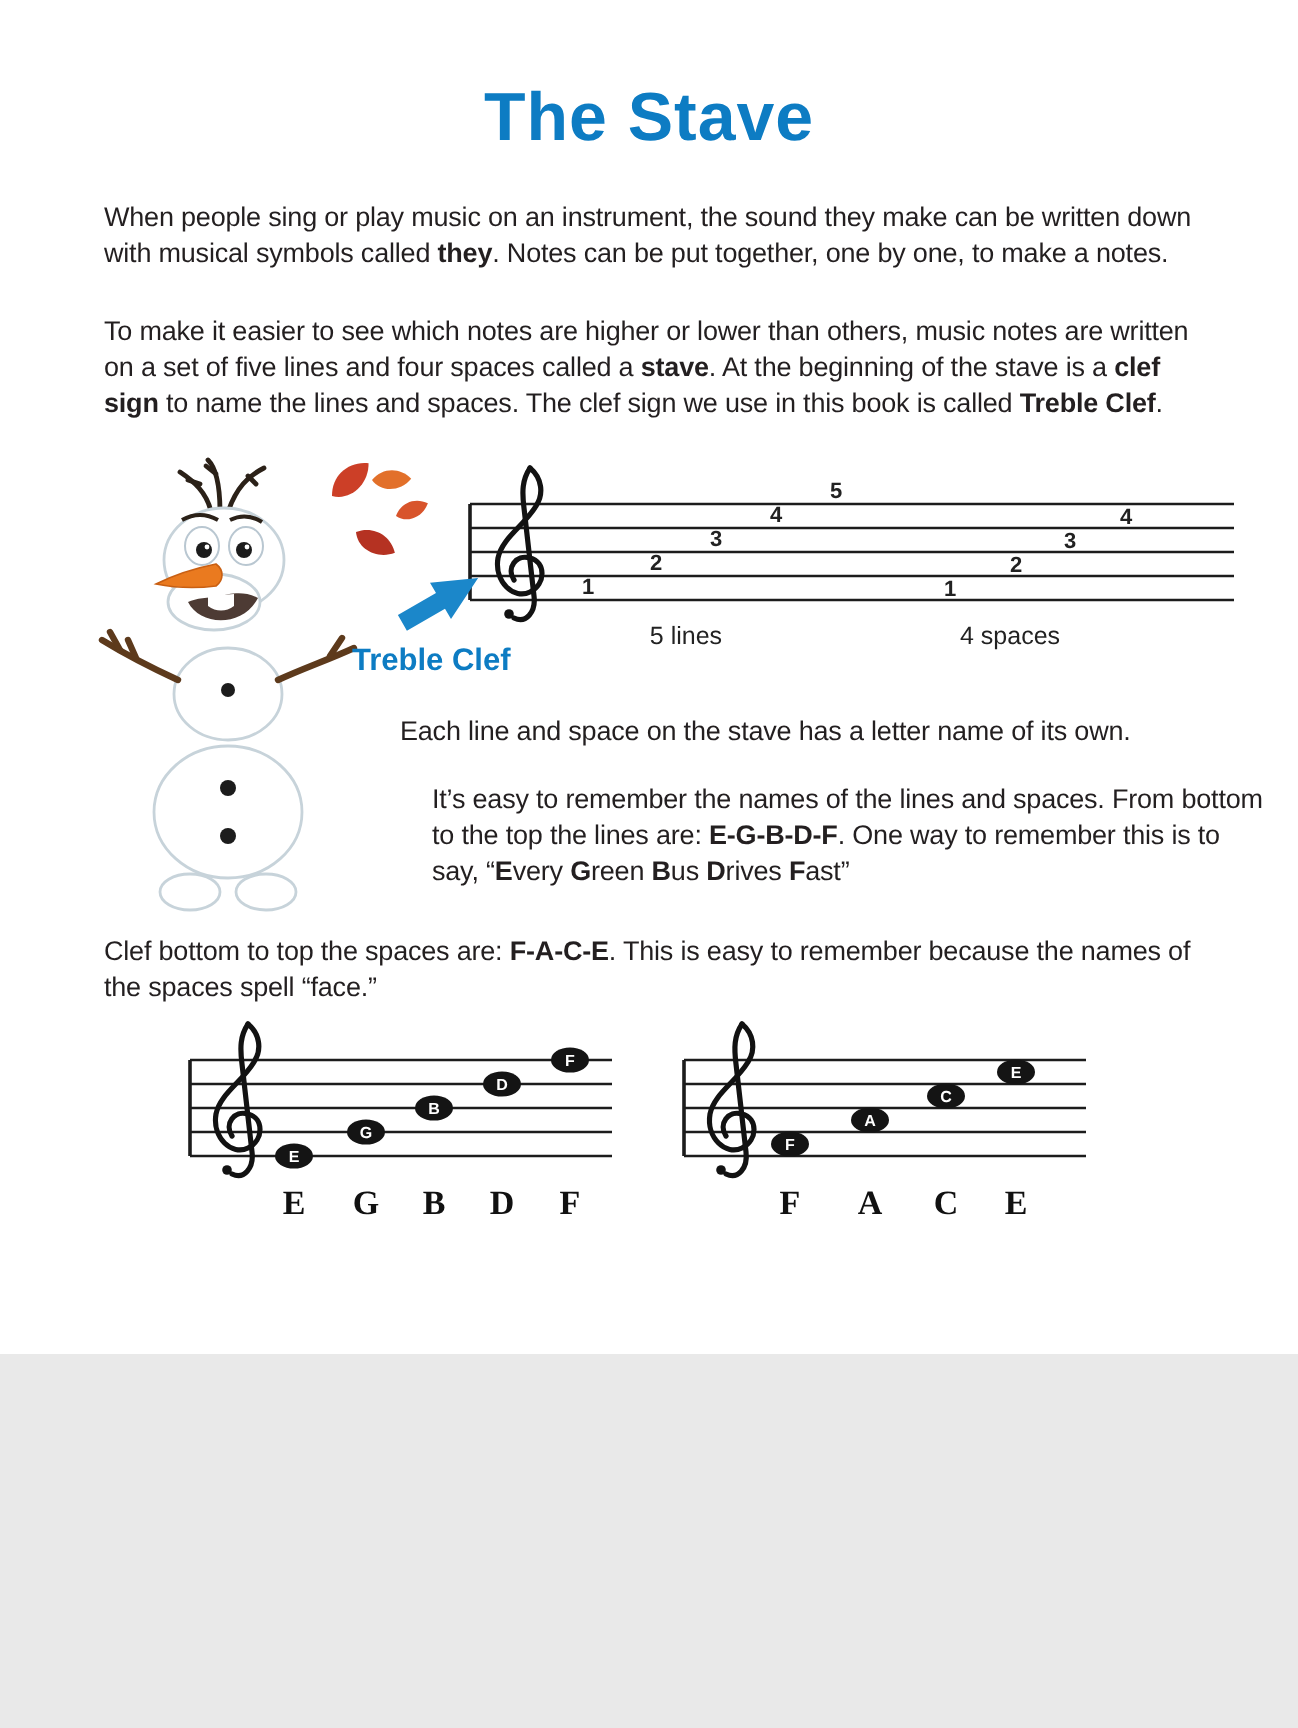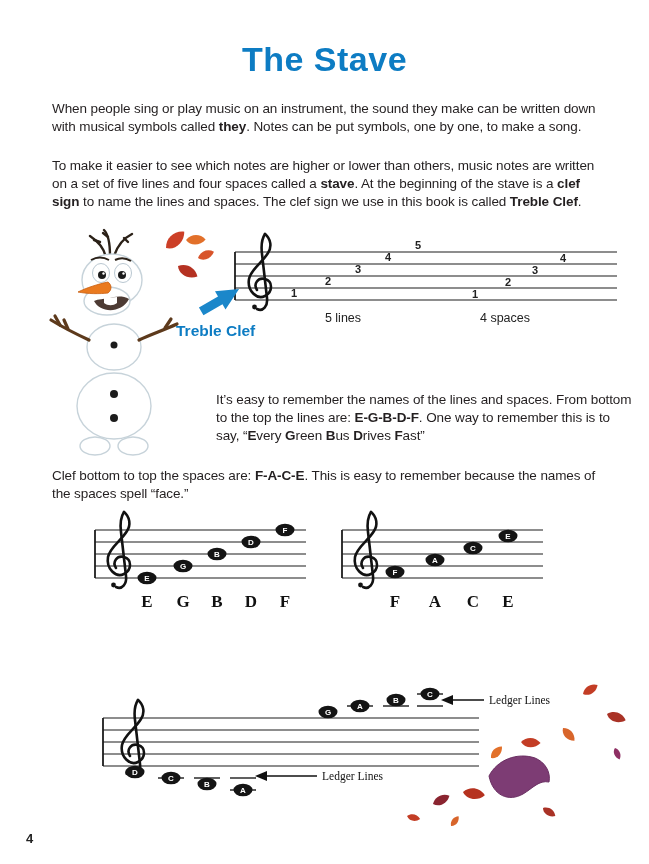--- a/index.html
+++ b/index.html
@@ -1,16 +1,16 @@
 <!DOCTYPE html>
 <html><head>
 <meta charset="utf-8">
 <style>
   html,body{margin:0;padding:0;background:#e9e9e9;}
-  .page{position:relative;width:649px;height:864px;background:#ffffff;overflow:hidden;
+  .page{position:relative;width:649px;height:677px;background:#ffffff;overflow:hidden;
         font-family:"Liberation Sans",sans-serif;color:#231f20;margin:0 auto;}
   .title{position:absolute;top:40px;left:0;width:100%;text-align:center;
          font-size:34px;font-weight:bold;color:#0d7cc3;letter-spacing:.5px;}
   .para{position:absolute;font-size:13.5px;line-height:18px;color:#231f20;letter-spacing:-.1px;}
   .para b{font-weight:bold;}
   .treble-label{position:absolute;left:176px;top:322px;font-size:15.5px;font-weight:bold;color:#0d7cc3;}
   .page-num{position:absolute;left:26px;top:831px;font-size:13px;font-weight:bold;color:#222;}
   svg{position:absolute;overflow:visible;}
   .stave-line{stroke:#1c1c1c;stroke-width:1.2;}
   .barline{stroke:#1c1c1c;stroke-width:1.8;}
@@ -33,21 +33,21 @@
   .twig{stroke:#2b2118;stroke-width:2.4;fill:none;stroke-linecap:round;}
   .arm{stroke:#5d3a1c;stroke-width:3.2;fill:none;stroke-linecap:round;}
 </style>
 </head>
 <body>
 
 <div class="page">
 
   <div class="title">The Stave</div>
 
-  <div class="para" style="left:52px;top:100px;width:548px"><span>When people sing or play music on an instrument, the sound they make can be written down with musical symbols called </span><b>they</b><span>. Notes can be put symbols, one by one, to make a song.</span></div>
+  <div class="para" style="left:52px;top:100px;width:548px"><span>When people sing or play music on an instrument, the sound they make can be written down with musical symbols called </span><b>they</b><span>. Notes can be put together, one by one, to make a notes.</span></div>
 
   <div class="para" style="left:52px;top:157px;width:548px"><span>To make it easier to see which notes are higher or lower than others, music notes are written on a set of five lines and four spaces called a </span><b>stave</b><span>. At the beginning of the stave is a </span><b>clef sign</b><span> to name the lines and spaces. The clef sign we use in this book is called </span><b>Treble Clef</b><span>.</span></div>
 
   <svg style="left:44px;top:228px" width="140" height="236" viewBox="0 0 140 236">
     <g class="twig">
       <path d="M62 30 C60 18 52 12 46 8"></path>
       <path d="M66 28 C66 14 64 6 60 2"></path>
       <path d="M70 28 C74 16 80 10 88 6"></path>
       <path d="M56 14 L50 12"></path>
       <path d="M64 9 L59 5"></path>
@@ -126,20 +126,21 @@
     <text class="stave-caption" x="115" y="88">5 lines</text>
     <text class="stave-caption" x="277" y="88">4 spaces</text>
   </svg>
 
   <svg style="left:196px;top:272px" width="50" height="46" viewBox="0 0 50 46">
     <path d="M2 24 L24 24 L24 18 L46 28 L24 39 L24 33 L2 33 Z" fill="#1b87ca" transform="rotate(-30 24 28)"></path>
   </svg>
 
   <div class="treble-label">Treble Clef</div>
 
+  <div class="para" style="left:200px;top:357px;width:412px"><span>Each line and space on the stave has a letter name of its own.</span></div>
 
   <div class="para" style="left:216px;top:391px;width:416px"><span>It’s easy to remember the names of the lines and spaces. From bottom to the top the lines are: </span><b>E-G-B-D-F</b><span>. One way to remember this is to say, “</span><b>E</b><span>very </span><b>G</b><span>reen </span><b>B</b><span>us </span><b>D</b><span>rives </span><b>F</b><span>ast”</span></div>
 
   <div class="para" style="left:52px;top:467px;width:548px"><span>Clef bottom to top the spaces are: </span><b>F-A-C-E</b><span>. This is easy to remember because the names of the spaces spell “face.”</span></div>
 
   <svg style="left:93px;top:512px" width="215" height="102" viewBox="0 0 215 102">
     <g>
       <line class="stave-line" x1="2" y1="18" x2="213" y2="18"></line>
       <line class="stave-line" x1="2" y1="30" x2="213" y2="30"></line>
       <line class="stave-line" x1="2" y1="42" x2="213" y2="42"></line>

